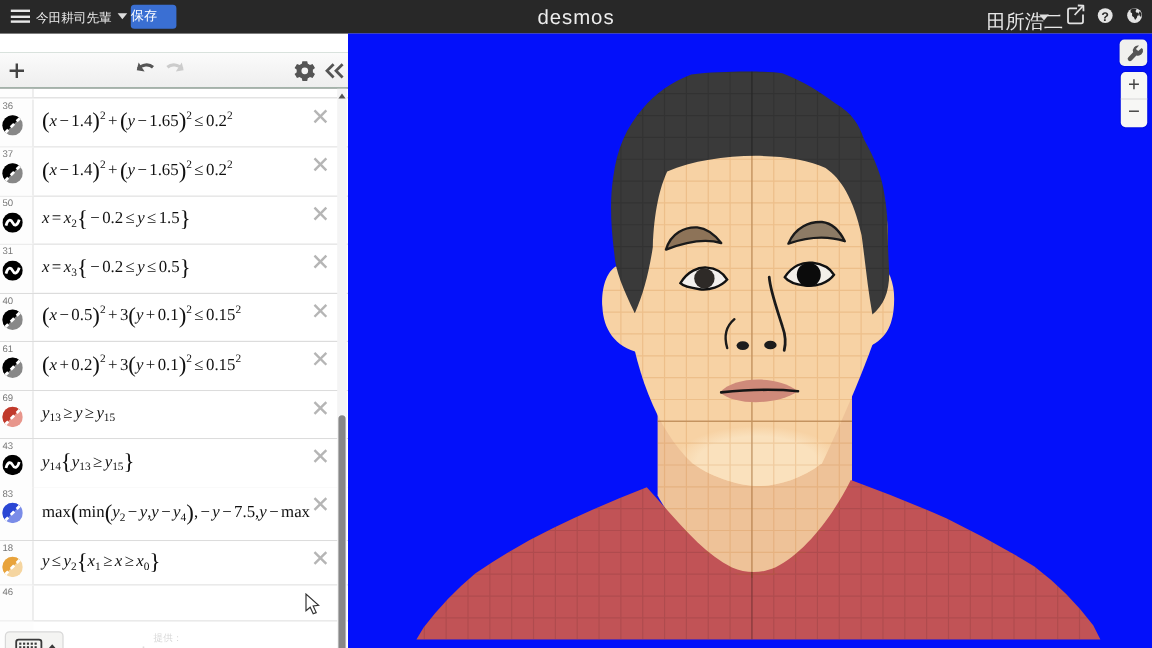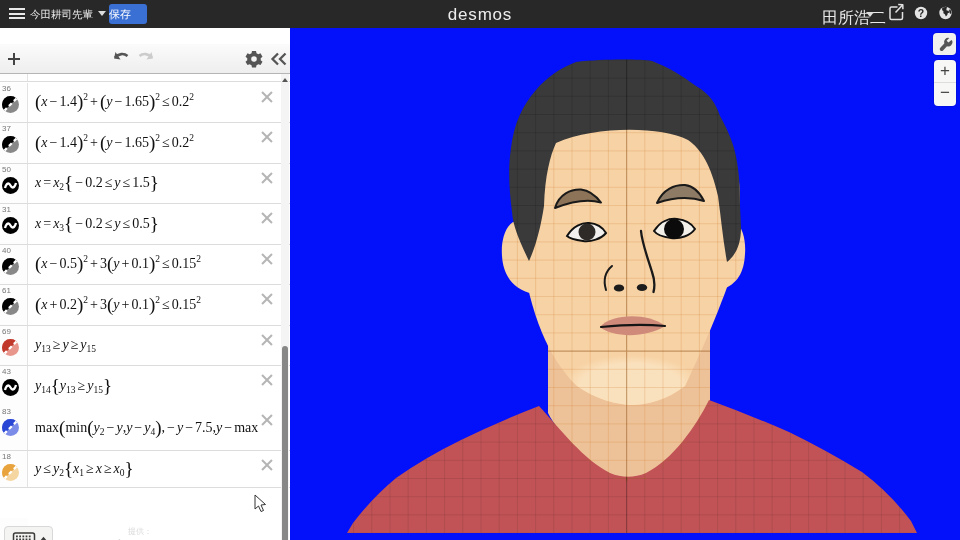--- a/index.html
+++ b/index.html
@@ -287,20 +287,27 @@
             <i>x</i>
             <sub>1</sub>
             <span class="op">≥</span>
             <i>x</i>
             <span class="op">≥</span>
             <i>x</i>
             <sub>0</sub>
             <span class="bp">}</span>
           </div>
     <div class="xbtn"></div>
+  </div>
+        <div class="row" style="top:414px;height:30px">
+    <div class="gut"></div>
+    <div class="num">46</div>
+    <div class="icon"></div>
+    <div class="math"></div>
+
   </div>
         <div class="row" style="top:444px;height:70px;border-bottom:none">
           <div class="gut" style="border-right:none"></div>
         </div>
       </div>
     <div id="scroll">
         <div id="thumb"></div>
       <svg style="position:absolute;left:0;top:2px" width="8" height="8">
           <path d="M1 6 L4 2 L7 6z" fill="#555"></path>
         </svg>

